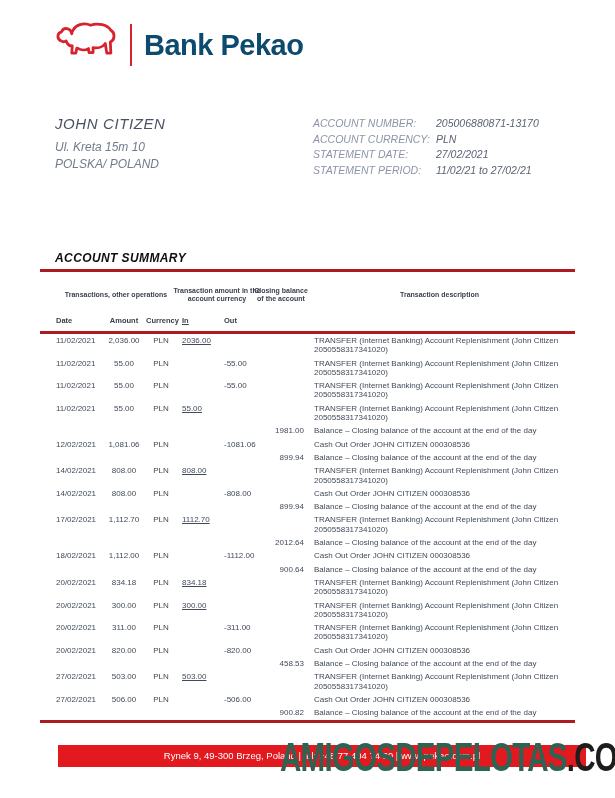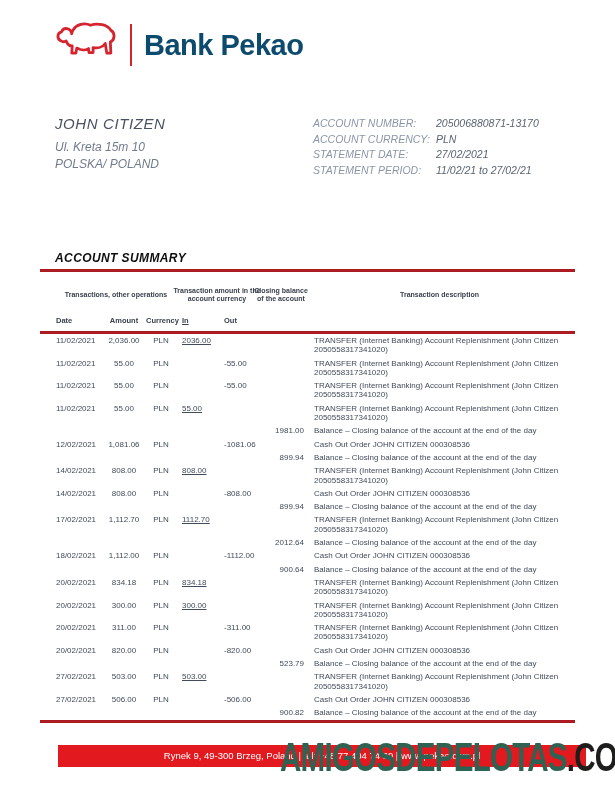--- a/index.html
+++ b/index.html
@@ -349,21 +349,21 @@
           <div>Cash Out Order JOHN CITIZEN 000308536</div>
         </div>
   </div>
 
   <div class="trow">
     <div class="c date"></div>
     <div class="c amount"></div>
     <div class="c curr"></div>
     <div class="c in"></div>
     <div class="c out"></div>
-    <div class="c close">523.79</div>
+    <div class="c close">458.53</div>
     <div class="c desc">
           <div>Balance – Closing balance of the account at the end of the day</div>
         </div>
   </div>
 
   <div class="trow">
     <div class="c date">27/02/2021</div>
     <div class="c amount">503.00</div>
     <div class="c curr">PLN</div>
     <div class="c in">503.00</div>

